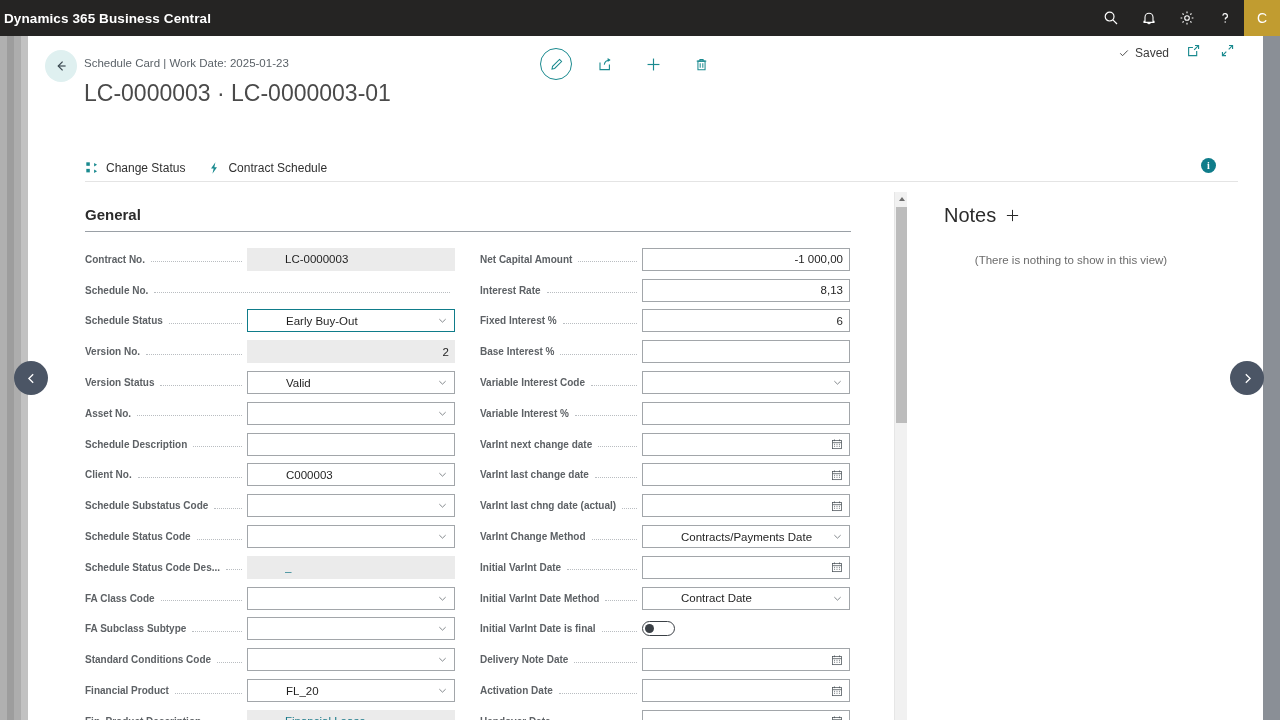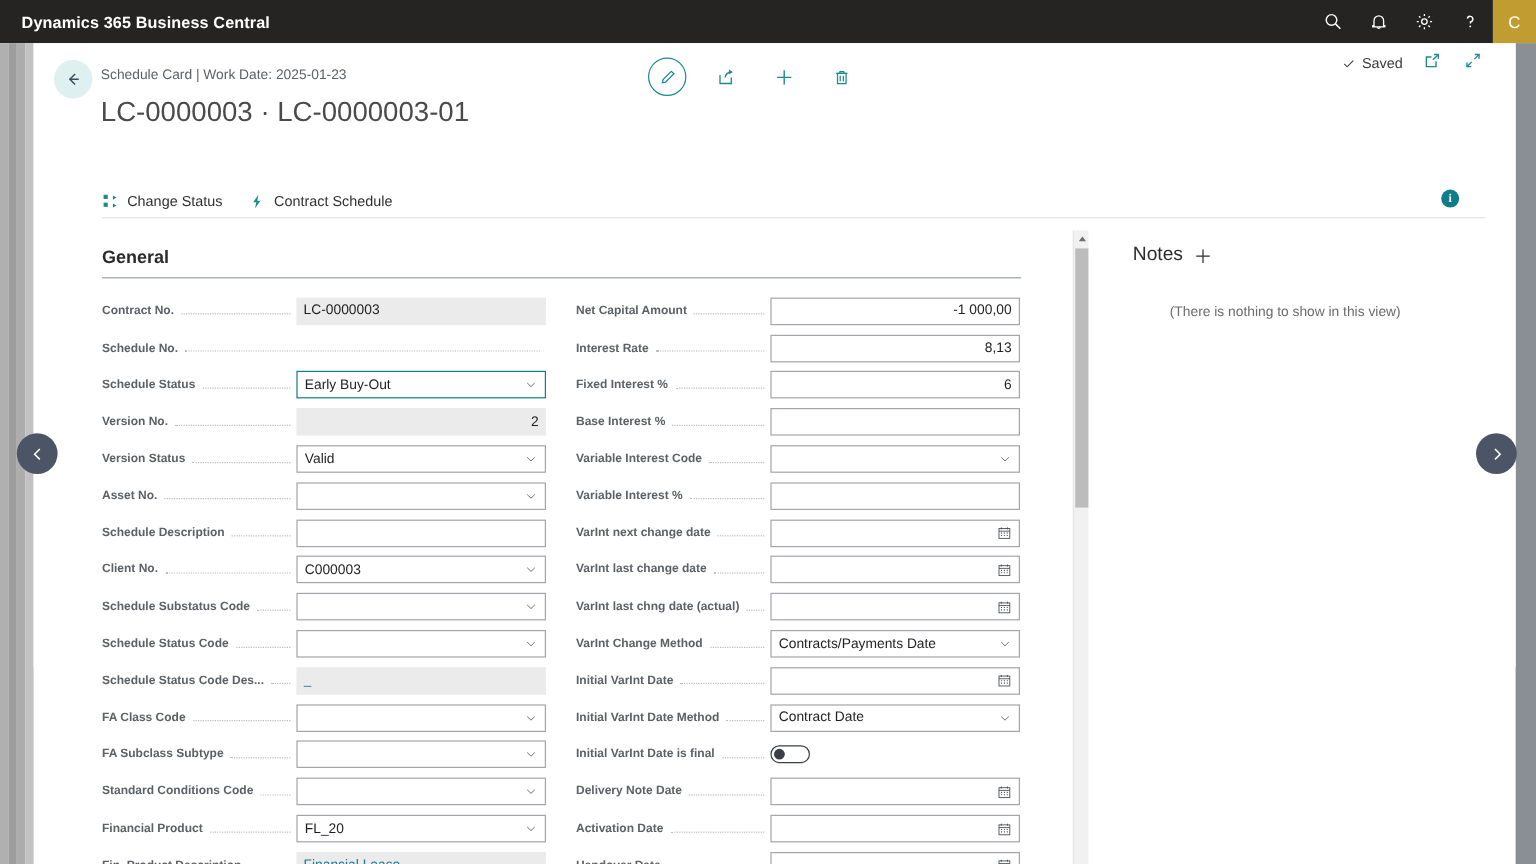--- a/index.html
+++ b/index.html
@@ -16,21 +16,21 @@
   .appbar {
     position: absolute; top: 0; left: 0;
     width: 1280px; height: 36px;
     background: #252423;
     display: flex; align-items: center;
   }
   .appbar-title {
     color: #ffffff;
     font-size: 13.5px;
     font-weight: bold;
-    margin-left: 18px;
+    margin-left: 4px;
     letter-spacing: .1px;
   }
   .appbar-right {
     position: absolute; right: 0; top: 0;
     height: 36px; display: flex; align-items: center;
   }
   .appbar-icon {
     width: 38px; height: 36px;
     display: flex; align-items: center; justify-content: center;
     color: #ffffff;
@@ -167,21 +167,21 @@
   .box {
     width: 100%; height: 23px;
     border: 1px solid #a2a6aa;
     background: #ffffff;
     display: flex; align-items: center;
     padding: 0 6px;
     font-size: 11.5px; color: #1f1f1f;
   }
   .box.flat { border: none; background: #ebebeb; }
   .box.focus { border: 1px solid #0f7c8a; }
-  .box .txt { flex: 1 1 auto; overflow: hidden; white-space: nowrap; text-overflow: ellipsis; }
+  .box .txt { flex: 1 1 auto; overflow: hidden; white-space: nowrap; text-overflow: ellipsis; margin-left: 32px; }
   .box .txt.num { text-align: right; }
   .box .txt.teal { color: #1a7a8a; }
   .caret { flex: 0 0 auto; color: #5b6268; display: flex; align-items: center; margin-left: 4px; }
   .calico { flex: 0 0 auto; color: #4a5157; display: flex; align-items: center; margin-left: 4px; }
 
   .toggle {
     width: 33px; height: 15px; border-radius: 8px;
     border: 1.5px solid #3b4046; background: #ffffff;
     position: relative;
   }
@@ -204,21 +204,21 @@
   }
   .isc-up { top: 0; }
   .isc-thumb {
     position: absolute; left: 1px; top: 15px;
     width: 11px; height: 216px; background: #bcbcbc;
   }
 
   
   .notes { position: absolute; left: 888px; top: 156px; width: 347px; height: 528px; }
   .notes-hd { position: absolute; left: 28px; top: 12px; display: flex; align-items: center; gap: 9px; }
-  .notes-title { font-size: 16px; color: #2b2b2b; }
+  .notes-title { font-size: 20px; color: #2b2b2b; }
   .notes-plus { color: #2b2b2b; display: flex; }
   .notes-empty {
     position: absolute; left: 0; top: 62px; width: 310px;
     text-align: center; font-size: 11.5px; color: #6b6b6b;
   }
 
   
   .nav {
     position: absolute; width: 34px; height: 34px; border-radius: 50%;
     background: #4b5565; color: #ffffff;

